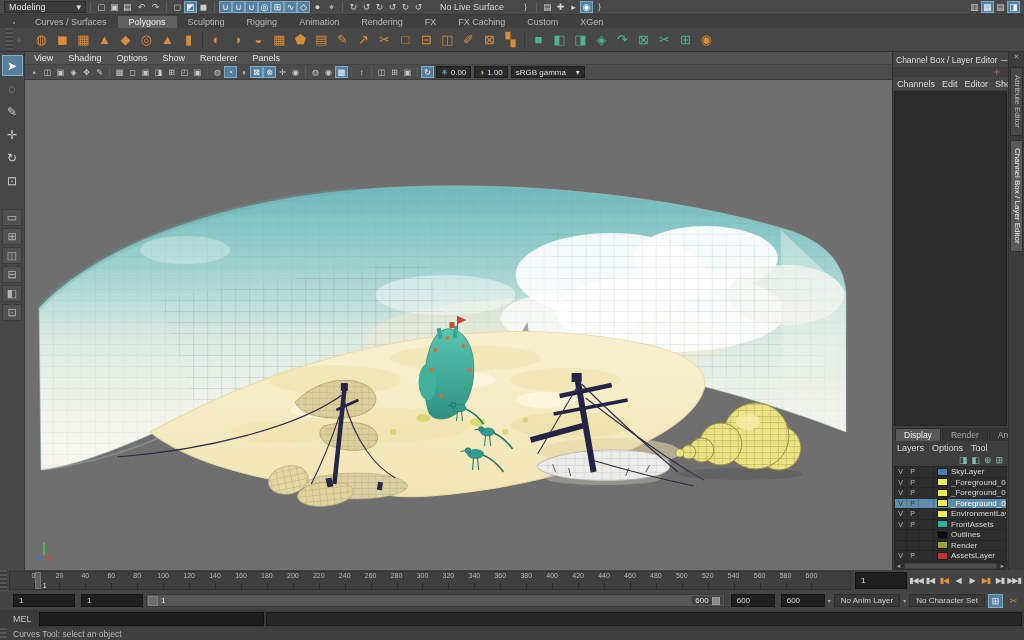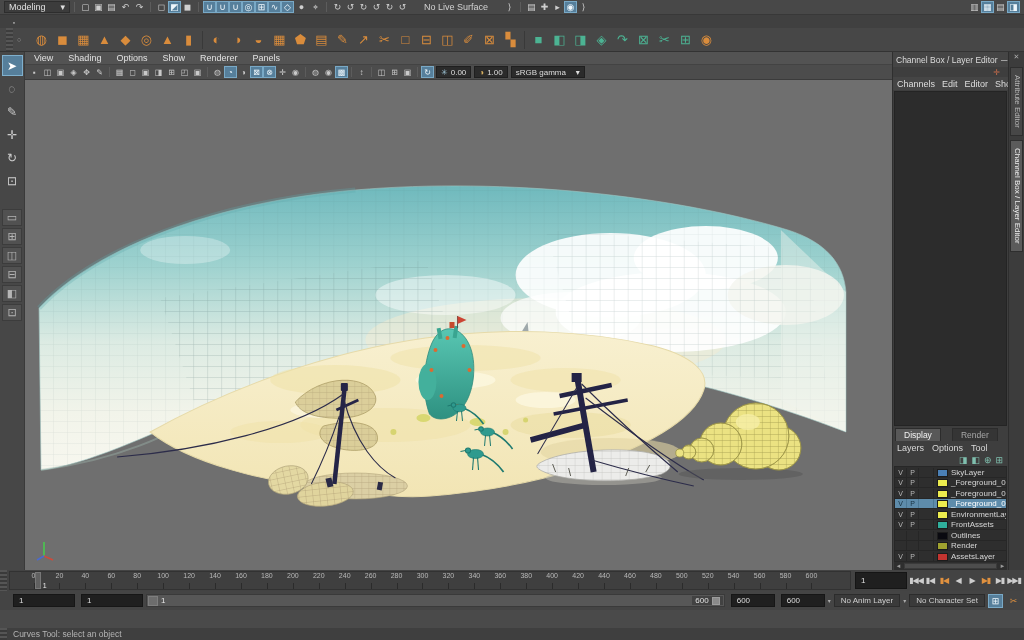--- a/index.html
+++ b/index.html
@@ -4,21 +4,21 @@
 <style>
   html,body{margin:0;padding:0;background:#2a2a2a}
   .app{position:relative;width:1024px;height:640px;background:#4a4a4a;overflow:hidden;
        font-family:"Liberation Sans",sans-serif;color:#c8c8c8;font-size:9px;cursor:default}
   .app *{box-sizing:border-box}
 
   
   .status{position:absolute;left:0;top:0;right:0;height:15px;background:#484848;
           border-bottom:1px solid #383838;display:flex;align-items:center;gap:1px;padding:0 4px}
   .ws-dd{display:flex;align-items:center;justify-content:space-between;background:#3c3c3c;
-         border:1px solid #2d2d2d;height:12px;padding:0 4px;width:66px;color:#e0e0e0}
+         border:1px solid #2d2d2d;height:12px;padding:0 4px;width:82px;color:#e0e0e0}
   .sep{width:1px;height:10px;background:#5c5c5c;margin:0 3px;flex:0 0 auto}
   .sicon{width:13px;height:12px;display:flex;align-items:center;justify-content:center;
          font-size:9px;color:#cfcfcf;flex:0 0 auto}
   .sicon.active{background:#567f9b;border:1px solid #79a9c6;color:#eef6fb}
   .live{margin:0 14px;color:#d2d2d2;white-space:nowrap}
   .spacer{flex:1}
 
   
   .shelf-tabs{position:absolute;left:0;top:15px;right:0;height:13px;background:#404040;
               display:flex;align-items:flex-end;padding-left:4px}
@@ -67,28 +67,28 @@
 
   
   .rightpanel{width:116px;background:#3e3e3e;border-left:1px solid #2f2f2f;display:flex;flex-direction:column}
   .cb-header{height:15px;display:flex;align-items:center;background:#454545;padding:0 3px;color:#dcdcdc;font-size:8.5px}
   .cb-title{flex:1;text-align:center;white-space:nowrap}
   .cb-win{display:flex;gap:2px;font-size:7px;color:#b5b5b5}
   .cb-gizmo-row{height:10px;display:flex;justify-content:flex-end;padding-right:8px;align-items:center}
   .cb-menu{height:13px;display:flex;gap:7px;align-items:center;padding-left:4px;background:#454545;color:#dedede}
   .cb-empty{flex:1;background:#2c2c2c;border:1px solid #242424;margin:1px}
   .layer-editor{height:143px;display:flex;flex-direction:column}
-  .le-tabs{height:14px;display:flex;align-items:flex-end;gap:11px;padding-left:2px}
+  .le-tabs{height:14px;display:flex;align-items:flex-end;gap:1px;padding-left:2px}
   .le-tab{padding:1px 8px;background:#353535;color:#a8a8a8;font-size:8.5px;border:1px solid #2c2c2c;border-bottom:none}
   .le-tab.active{background:#585858;color:#f2f2f2}
   .le-menu{height:13px;display:flex;gap:8px;align-items:center;padding-left:4px;color:#d8d8d8}
   .le-icons{height:12px;display:flex;justify-content:flex-end;gap:4px;padding-right:5px;align-items:center}
   .le-ic{font-size:9px;color:#7fbfae}
   .le-list{flex:1;background:#323232;border:1px solid #272727;margin:0 1px;overflow:hidden}
-  .lrow{height:10.5px;display:flex;align-items:flex-end;background:#2e2e2e;border-bottom:1px solid #262626}
+  .lrow{height:10.5px;display:flex;align-items:center;background:#2e2e2e;border-bottom:1px solid #262626}
   .lrow.selected{background:#5e8cab}
   .lrow.selected .lname{color:#fff}
   .lrow.selected .lcell{color:#16303f;border-color:#4c7894}
   .lcell{width:12px;height:9px;border-right:1px solid #262626;font-size:7px;display:flex;
          align-items:center;justify-content:center;color:#b8b8b8;flex:0 0 auto}
   .lcell3{width:15px}
   .lswatch{width:11px;height:8px;margin:0 3px;border:1px solid #1c1c1c;flex:0 0 auto}
   .lname{font-size:8px;white-space:nowrap;color:#d6d6d6}
   .le-scroll{height:8px;margin:0 1px;background:#2e2e2e;display:flex;align-items:center}
   .le-arr{width:9px;font-size:6px;color:#999;text-align:center}
@@ -204,20 +204,32 @@
     <div style="display:flex" id="right-icons">
         <div class="sicon">▥</div>
         <div class="sicon active">▦</div>
         <div class="sicon">▤</div>
         <div class="sicon active">◨</div>
       </div>
   </div>
 
   <div class="shelf-tabs">
     <div class="tabmenu">▪</div>
+    <div style="display:flex" id="shelf-tab-row">
+        <div class="stab">Curves / Surfaces</div>
+        <div class="stab active">Polygons</div>
+        <div class="stab">Sculpting</div>
+        <div class="stab">Rigging</div>
+        <div class="stab">Animation</div>
+        <div class="stab">Rendering</div>
+        <div class="stab">FX</div>
+        <div class="stab">FX Caching</div>
+        <div class="stab">Custom</div>
+        <div class="stab">XGen</div>
+      </div>
   </div>
 
   <div class="shelf">
     <div class="grip"></div>
     <div class="shdot">○</div>
     <div style="display:flex;align-items:center" id="shelf-icon-row">
         <div class="shicon o">◍</div>
         <div class="shicon o">◼</div>
         <div class="shicon o">▦</div>
         <div class="shicon o">▲</div>
@@ -742,18 +754,24 @@
     <div class="rs-field" style="width:44px">600</div>
     <div class="rs-field" style="width:44px">600</div>
     <div class="mini-dd">▾</div>
     <div class="opt-field">No Anim Layer</div>
     <div class="mini-dd">▾</div>
     <div class="opt-field">No Character Set</div>
     <div class="rs-ic blue">⊞</div>
     <div class="rs-ic orange">✂</div>
   </div>
 
+  <div class="cmdline">
+    <div class="vgrip"></div>
+    <div class="mel-label">MEL</div>
+    <div class="mel-input"></div>
+    <div class="mel-output"></div>
+  </div>
 
   <div class="helpline">
     <div class="vgrip" style="height:100%"></div>
     <div style="padding-left:6px">Curves Tool: select an object</div>
   </div>
 </div>
 
 </body></html>

